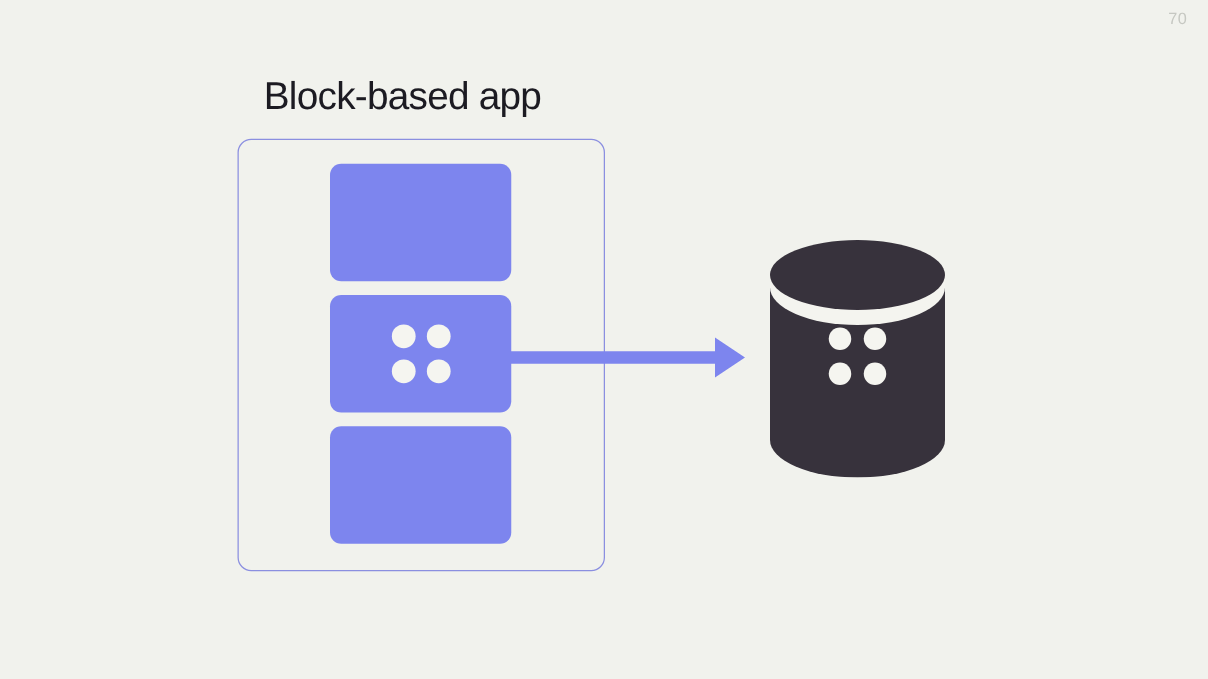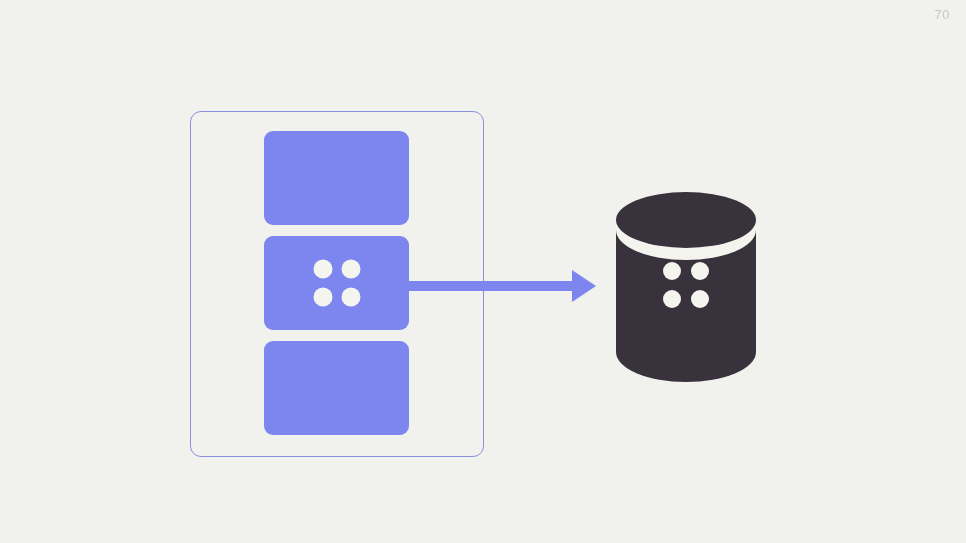--- a/index.html
+++ b/index.html
@@ -124,20 +124,21 @@
     height: 190px;
   }
 </style>
 </head>
 <body>
 
 <div id="slide">
 
   <div class="page-number">70</div>
 
+  <div class="heading" id="app-heading">Block-based app</div>
 
   <div class="app-container"></div>
 
   <div class="block" id="block-1"></div>
 
   <div class="block" id="block-2">
     <div class="dot-grid" id="block-dots">
       <span class="dot"></span>
       <span class="dot"></span>
       <span class="dot"></span>

